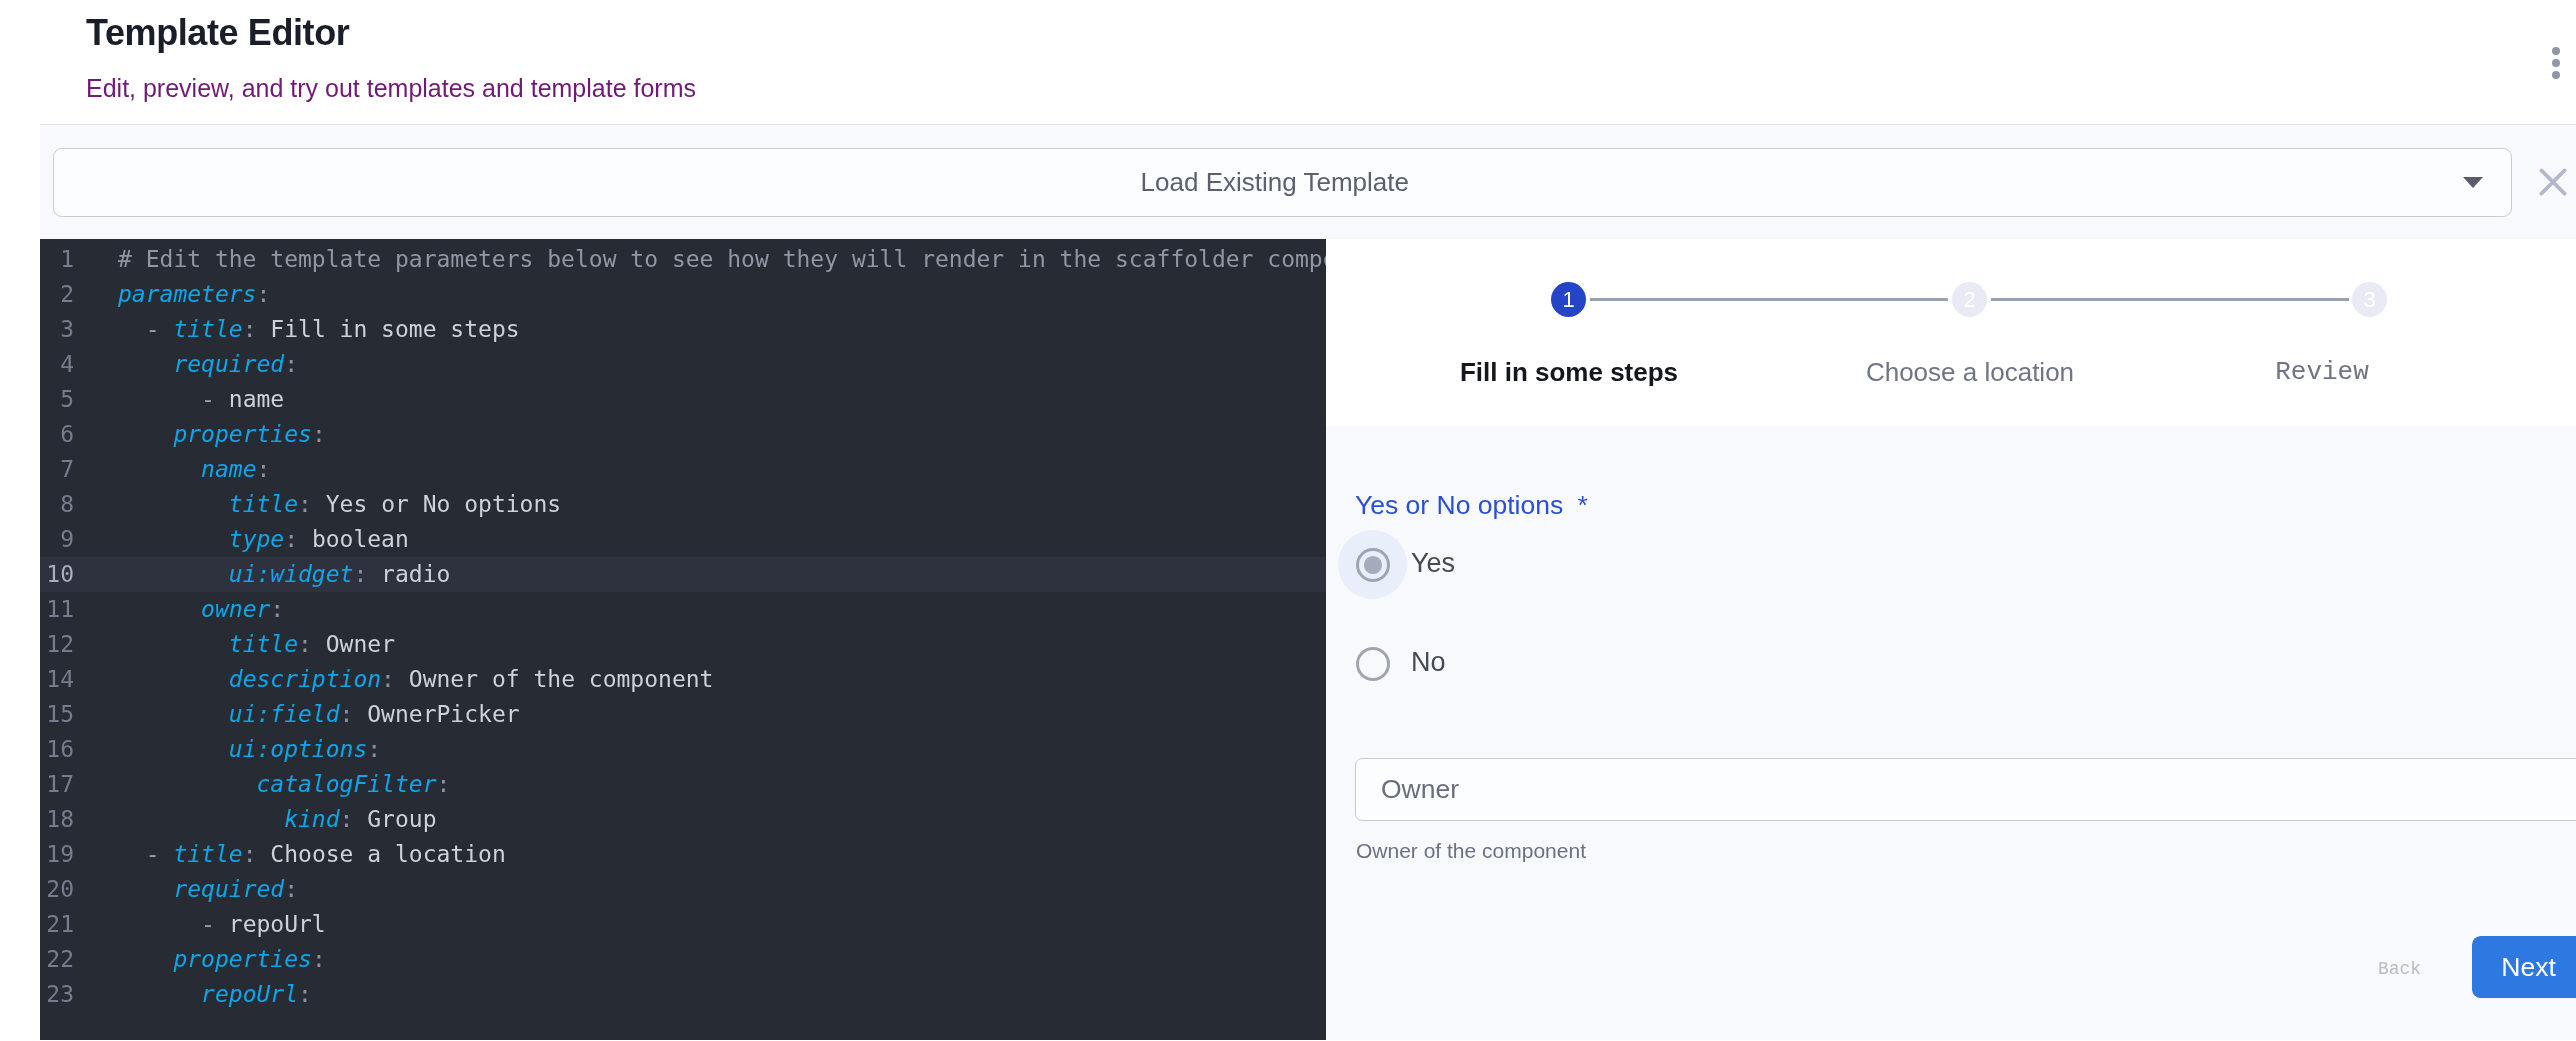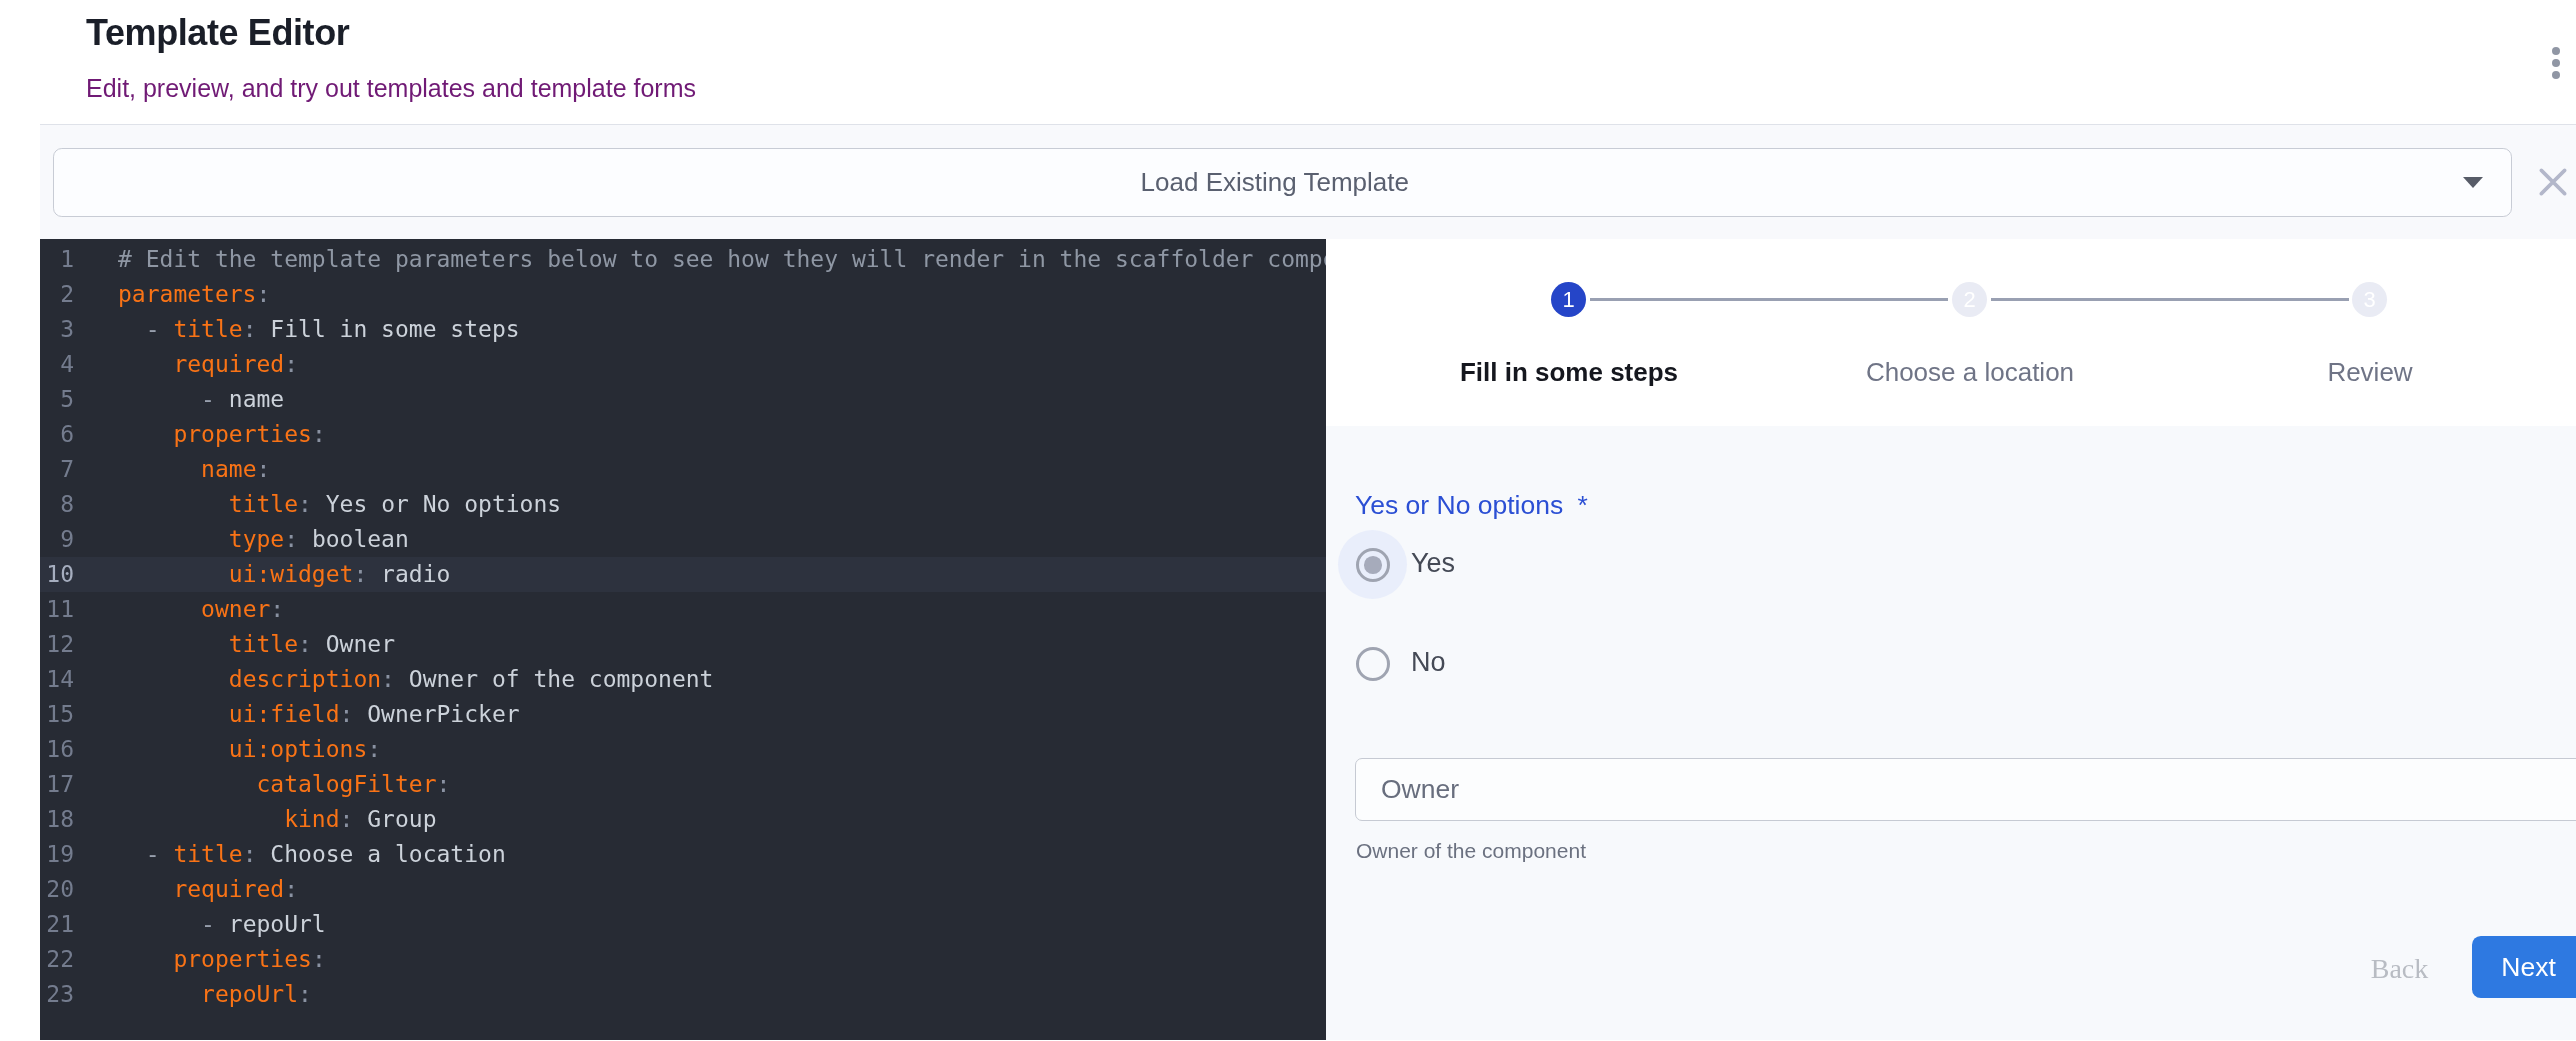--- a/index.html
+++ b/index.html
@@ -32,21 +32,21 @@
 
   
   .editor { width:1286px; height:801px; background:#272b34; overflow:hidden; padding-top:2.7px;
             font-family:"DejaVu Sans Mono", monospace; font-size:23px; }
   .code-row { display:flex; height:35px; line-height:35px; white-space:pre; }
   .code-row.active { background:#2d323e; }
   .gutter { width:34px; flex:none; text-align:right; color:#747c8e; }
   .code-row.active .gutter { color:#a6aebf; }
   .code-content { margin-left:44px; white-space:pre; }
   .tok-comment { color:#8f97a4; }
-  .tok-key { color:#f97316; }
+  .tok-key { color:#0ea5e9;font-style:italic; }
   .tok-punct { color:#8a92a2; }
   .tok-value { color:#ccd2da; }
   .tok-dash { color:#98a0ae; }
 
   
   .panel { flex:1; position:relative; background:#ffffff; overflow:hidden; }
   .stepper { position:absolute; left:0; top:0; width:100%; height:187px; background:#fff; }
   .step-circle { position:absolute; top:43px; width:35px; height:35px; border-radius:50%;
                  display:flex; align-items:center; justify-content:center;
                  font-size:22px; color:#fff; }
@@ -69,22 +69,22 @@
   .radio-label { margin-left:21px; font-size:27px; color:#454a56; }
 
   .owner-wrap { position:absolute; left:29px; top:332px; width:1228px; height:63px; }
   .owner-input { width:100%; height:100%; background:#fcfdfe; border:1.8px solid #c6cad3;
                  border-radius:7px; font-family:"Liberation Sans", sans-serif;
                  font-size:26.5px; color:#3c4250; padding:0 25px; outline:none; }
   .owner-input::placeholder { color:#686e7e; opacity:1; }
   .helper-text { position:absolute; left:30px; top:413px; font-size:21px; color:#6b7180; }
 
   .back-btn { position:absolute; left:1025px; top:522px; width:97px; height:42px;
-              background:none; border:none; font-family:Liberation Serif, serif;
-              font-size:28px; color:#b8bcc3; cursor:default; }
+              background:none; border:none; font-family:Liberation Mono, monospace;
+              font-size:18px; color:#b8bcc3; cursor:default; }
   .next-btn { position:absolute; left:1146px; top:510px; width:113px; height:62px;
               background:#2e79e1; border:none; border-radius:8.8px; color:#ffffff;
               font-family:"Liberation Sans", sans-serif; font-size:26.5px; font-weight:500;
               cursor:pointer; }
 
   
   .edge-strip { position:absolute; top:0; right:0; width:7px; height:1041px;
                 background:#ffffff; border-left:1.8px solid #d9dce3; }
 </style>
 </head>
@@ -143,21 +143,21 @@
 
     <div class="panel">
       <div class="stepper" id="stepper">
           <div class="step-circle active" style="left: 225px;">1</div>
           <div class="step-label active" style="left: 243px;">Fill in some steps</div>
           <div class="step-connector" style="left: 264px;"></div>
           <div class="step-circle inactive" style="left: 626px;">2</div>
           <div class="step-label" style="left: 644px;">Choose a location</div>
           <div class="step-connector" style="left: 665px;"></div>
           <div class="step-circle inactive" style="left: 1026px;">3</div>
-          <div class="step-label" style="left: 1044px;">Review</div>
+          <div class="step-label" style="left: 996px; font-family: Liberation Mono, monospace;">Review</div>
         </div>
 
       <div class="form-section">
         <div class="radio-group-label">
           <span>Yes or No options</span>
           <span style="margin-left:7px;">*</span>
         </div>
 
         <div id="radio-options">
             <div class="radio-halo" style="top: 104px;"></div>

